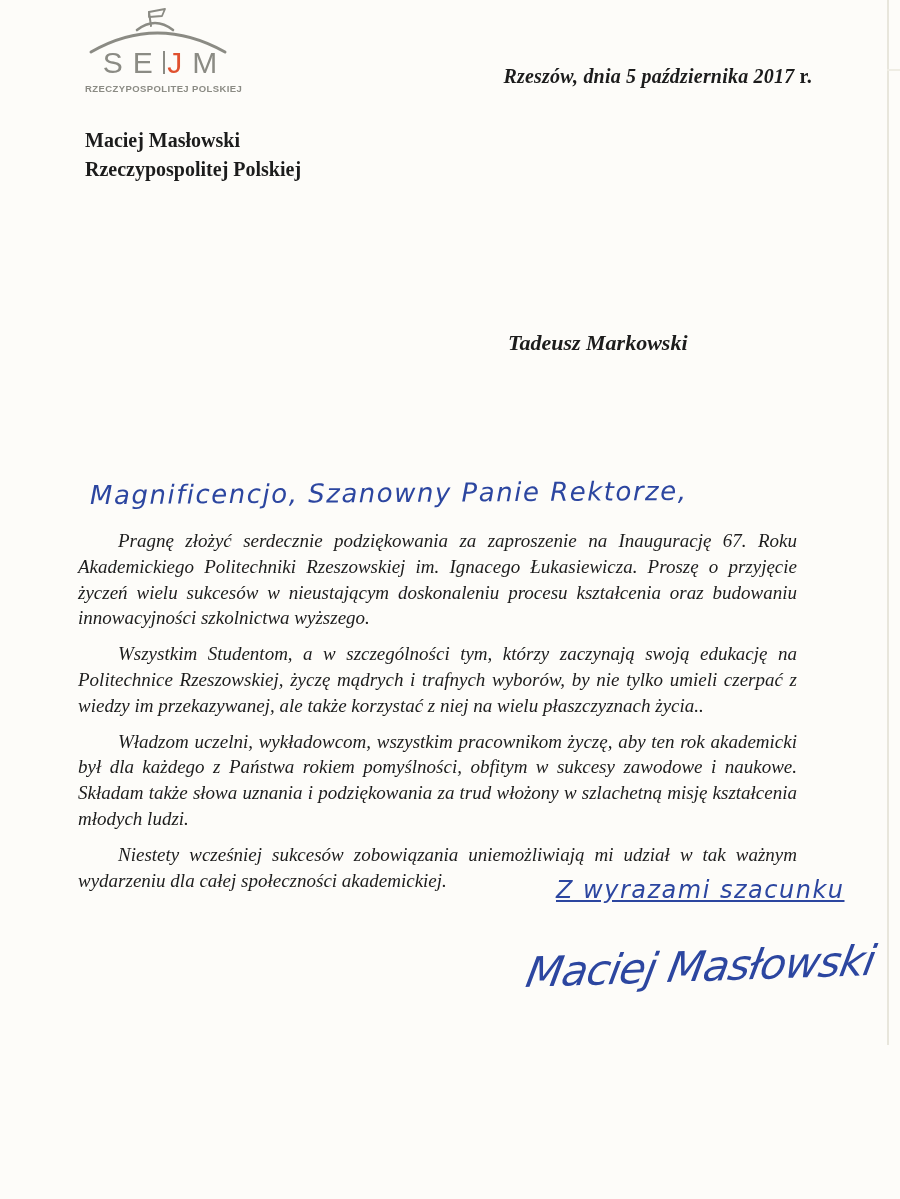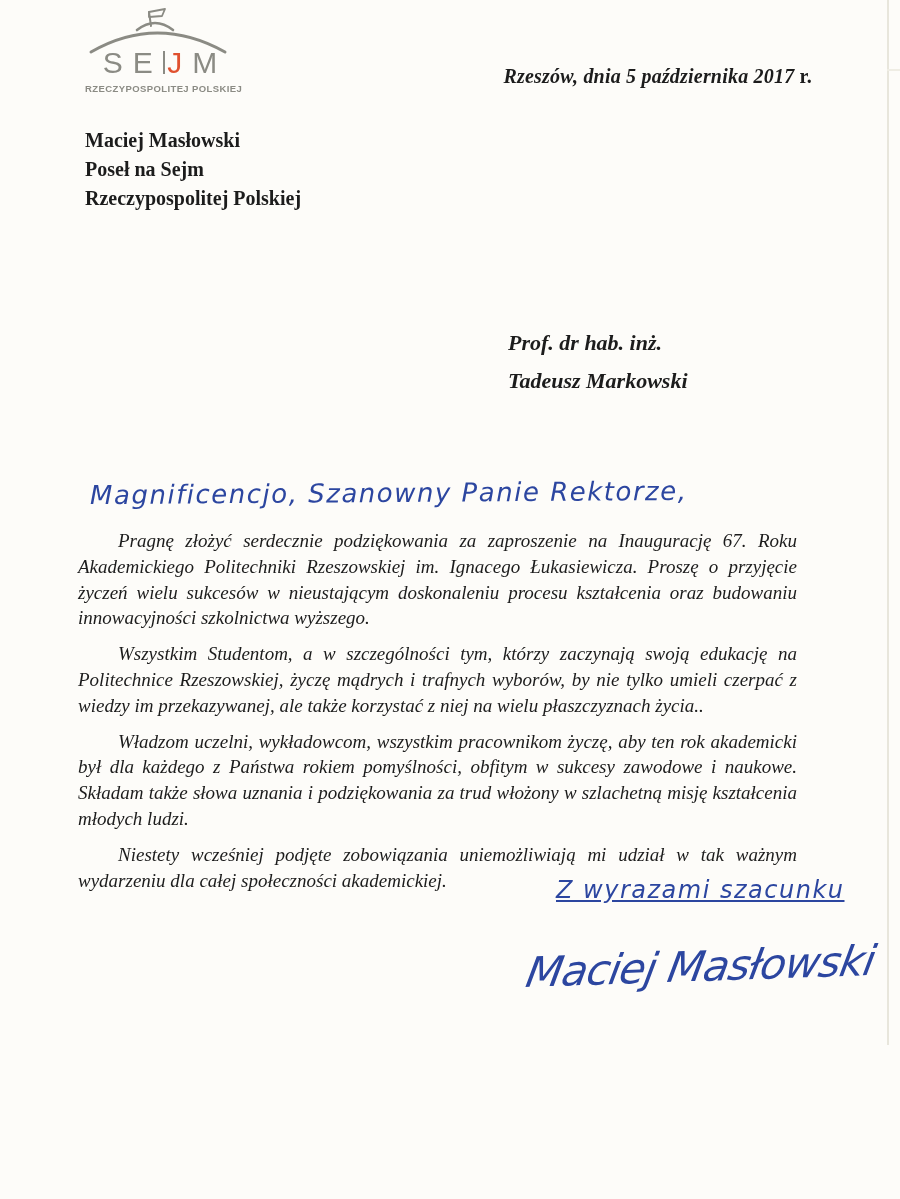--- a/index.html
+++ b/index.html
@@ -118,34 +118,32 @@
     </div>
     <div class="sejm-sub">RZECZYPOSPOLITEJ POLSKIEJ</div>
   </div>
 
   <div class="dateline">
     <span>Rzeszów, dnia 5 października 2017 </span><span class="suffix">r.</span>
   </div>
 
   <div class="sender">
     <div>Maciej Masłowski</div>
-    <div>Poseł na Sejm</div>
     <div>Rzeczypospolitej Polskiej</div>
   </div>
 
   <div class="recipient">
-    <div>Prof. dr hab. inż.</div>
     <div>Tadeusz Markowski</div>
   </div>
 
   <div class="hand salutation">Magnificencjo, Szanowny Panie Rektorze,</div>
 
   <div class="body-text">
     <p>Pragnę złożyć serdecznie podziękowania za zaproszenie na Inaugurację 67. Roku Akademickiego Politechniki Rzeszowskiej im. Ignacego Łukasiewicza. Proszę o przyjęcie życzeń wielu sukcesów w nieustającym doskonaleniu procesu kształcenia oraz budowaniu innowacyjności szkolnictwa wyższego.</p>
     <p>Wszystkim Studentom, a w szczególności tym, którzy zaczynają swoją edukację na Politechnice Rzeszowskiej, życzę mądrych i trafnych wyborów, by nie tylko umieli czerpać z wiedzy im przekazywanej, ale także korzystać z niej na wielu płaszczyznach życia..</p>
     <p>Władzom uczelni, wykładowcom, wszystkim pracownikom życzę, aby ten rok akademicki był dla każdego z Państwa rokiem pomyślności, obfitym w sukcesy zawodowe i naukowe. Składam także słowa uznania i podziękowania za trud włożony w szlachetną misję kształcenia młodych ludzi.</p>
-    <p>Niestety wcześniej podjęte zobowiązania uniemożliwiają mi udział w tak ważnym wydarzeniu dla całej społeczności akademickiej.</p>
+    <p>Niestety wcześniej sukcesów zobowiązania uniemożliwiają mi udział w tak ważnym wydarzeniu dla całej społeczności akademickiej.</p>
   </div>
 
   <div class="hand closing-phrase">Z wyrazami szacunku</div>
   <div class="hand signature">Maciej Masłowski</div>
 
 </div>
 
 </body></html>

